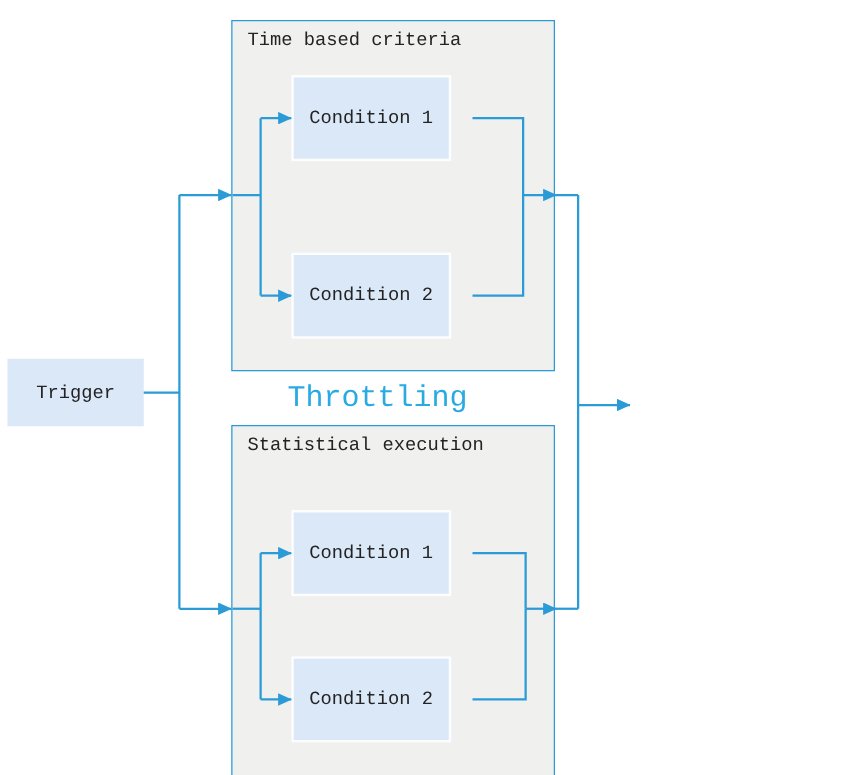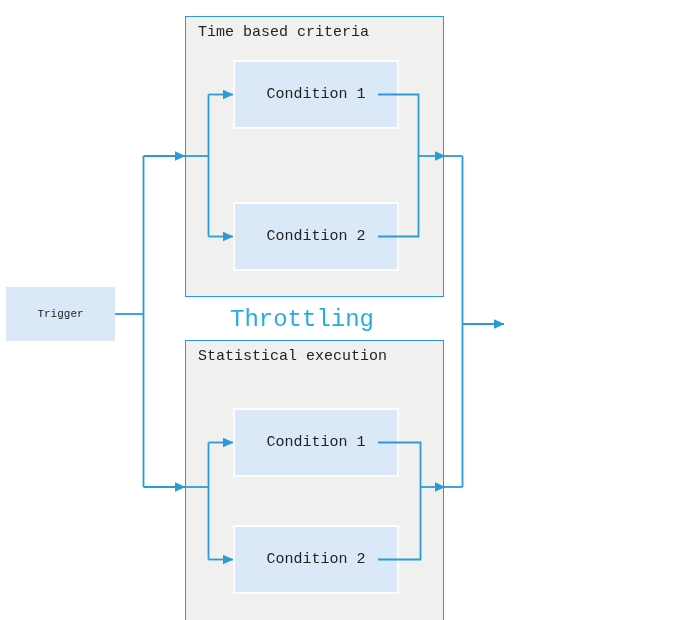--- a/index.html
+++ b/index.html
@@ -22,40 +22,40 @@
   .group-time { left: 185px; top: 4px; width: 259px; height: 281px; }
   .group-stat { left: 185px; top: 328px; width: 259px; height: 289px; }
   .group-label {
     padding: 7px 0 0 12px;
     font-size: 15px;
     color: var(--text-dark, #232323);
     white-space: nowrap;
   }
   .cond {
     position: absolute;
-    width: 166px;
+    width: 128px;
     height: 69px;
     box-sizing: border-box;
     background: var(--node-fill-blue, #dbe8f8);
     border: 2px solid #fdfdfd;
     display: flex;
     align-items: center;
     justify-content: center;
     font-size: 15px;
   }
   .cond-t1 { left: 47px; top: 43px; }
   .cond-t2 { left: 47px; top: 185px; }
   .cond-s1 { left: 47px; top: 67px; }
   .cond-s2 { left: 47px; top: 184px; }
   .trigger {
     position: absolute;
     left: 6px; top: 275px; width: 109px; height: 54px;
     background: var(--node-fill-blue, #dbe8f8);
     display: flex; align-items: center; justify-content: center;
-    font-size: 11px;
+    font-size: 15px;
   }
   .task-pill {
     position: absolute;
     left: 505px; top: 265px; width: 172px; height: 92px;
     background: var(--task-fill-pink, #f2d8de);
     border-radius: 46px;
     display: flex; align-items: center; justify-content: center;
     font-size: 15px;
   }
   .throttling {

